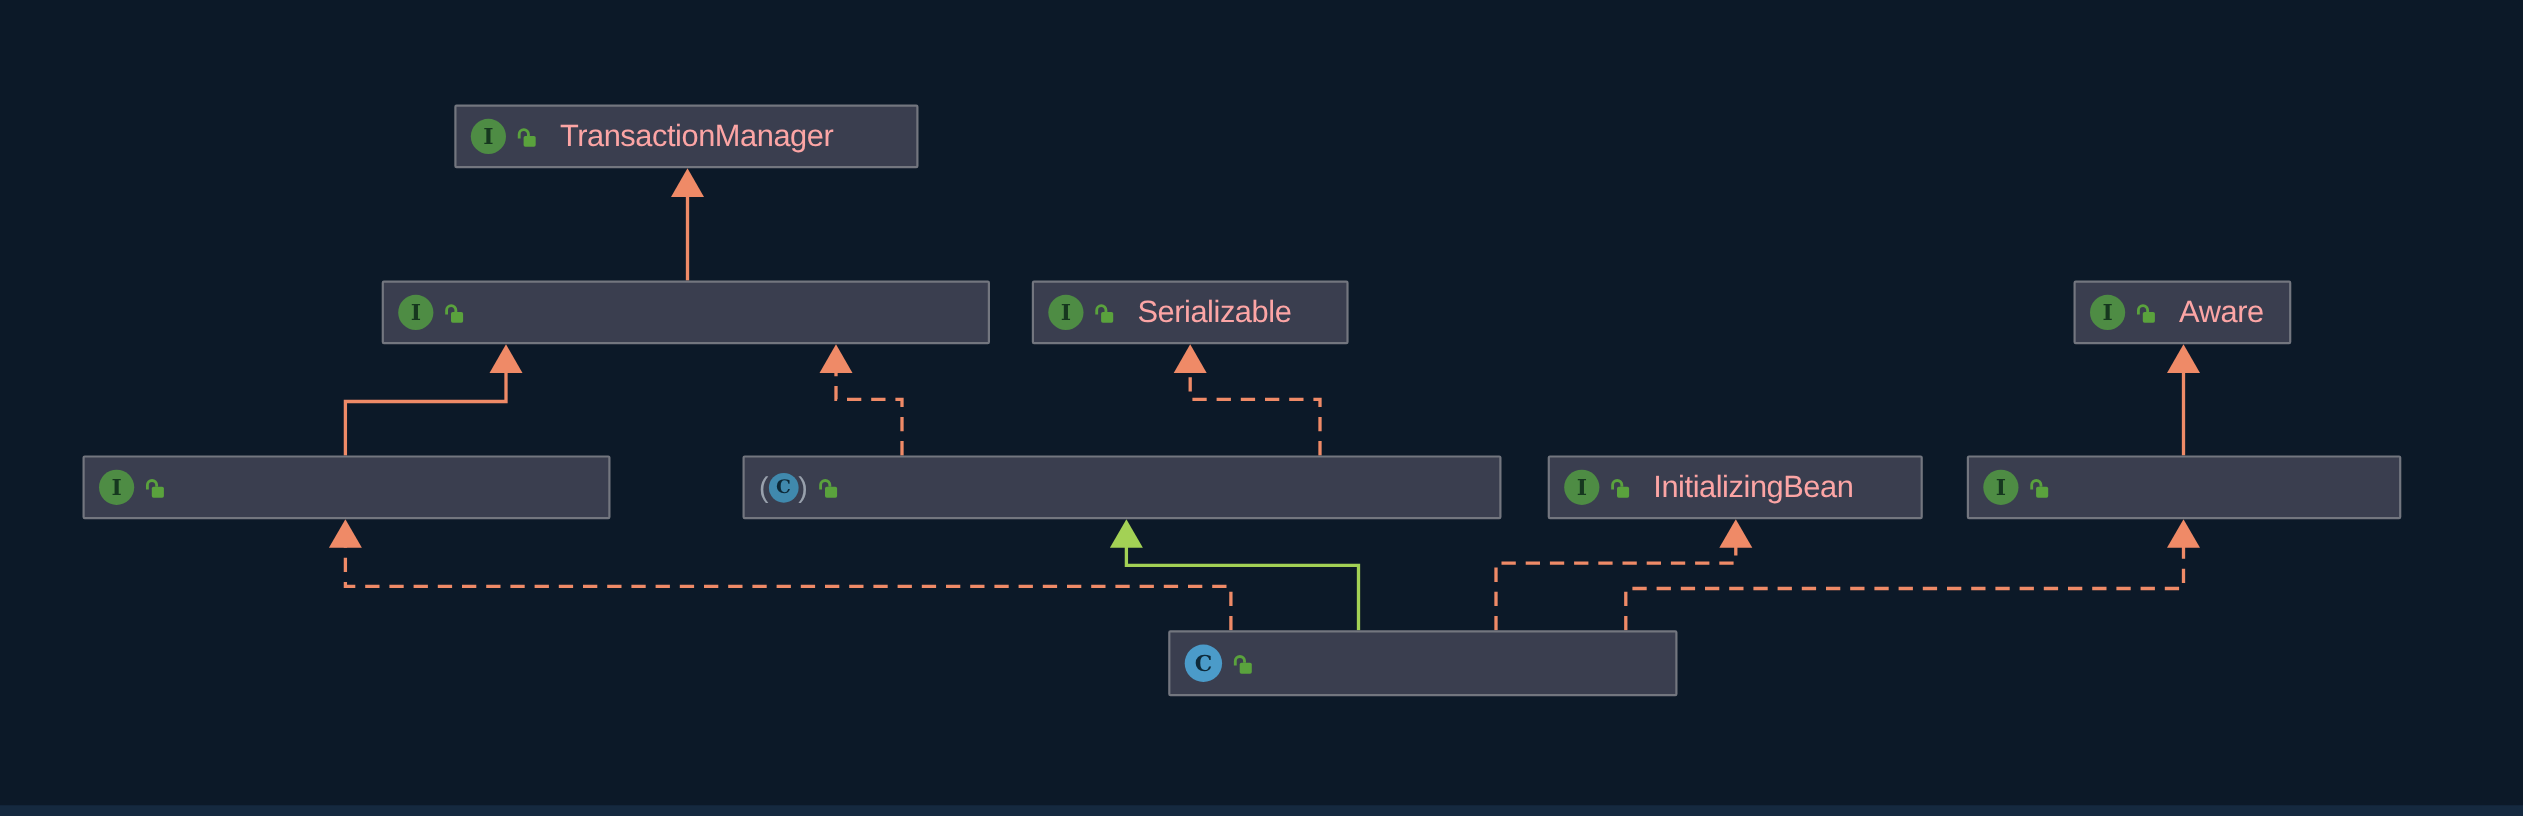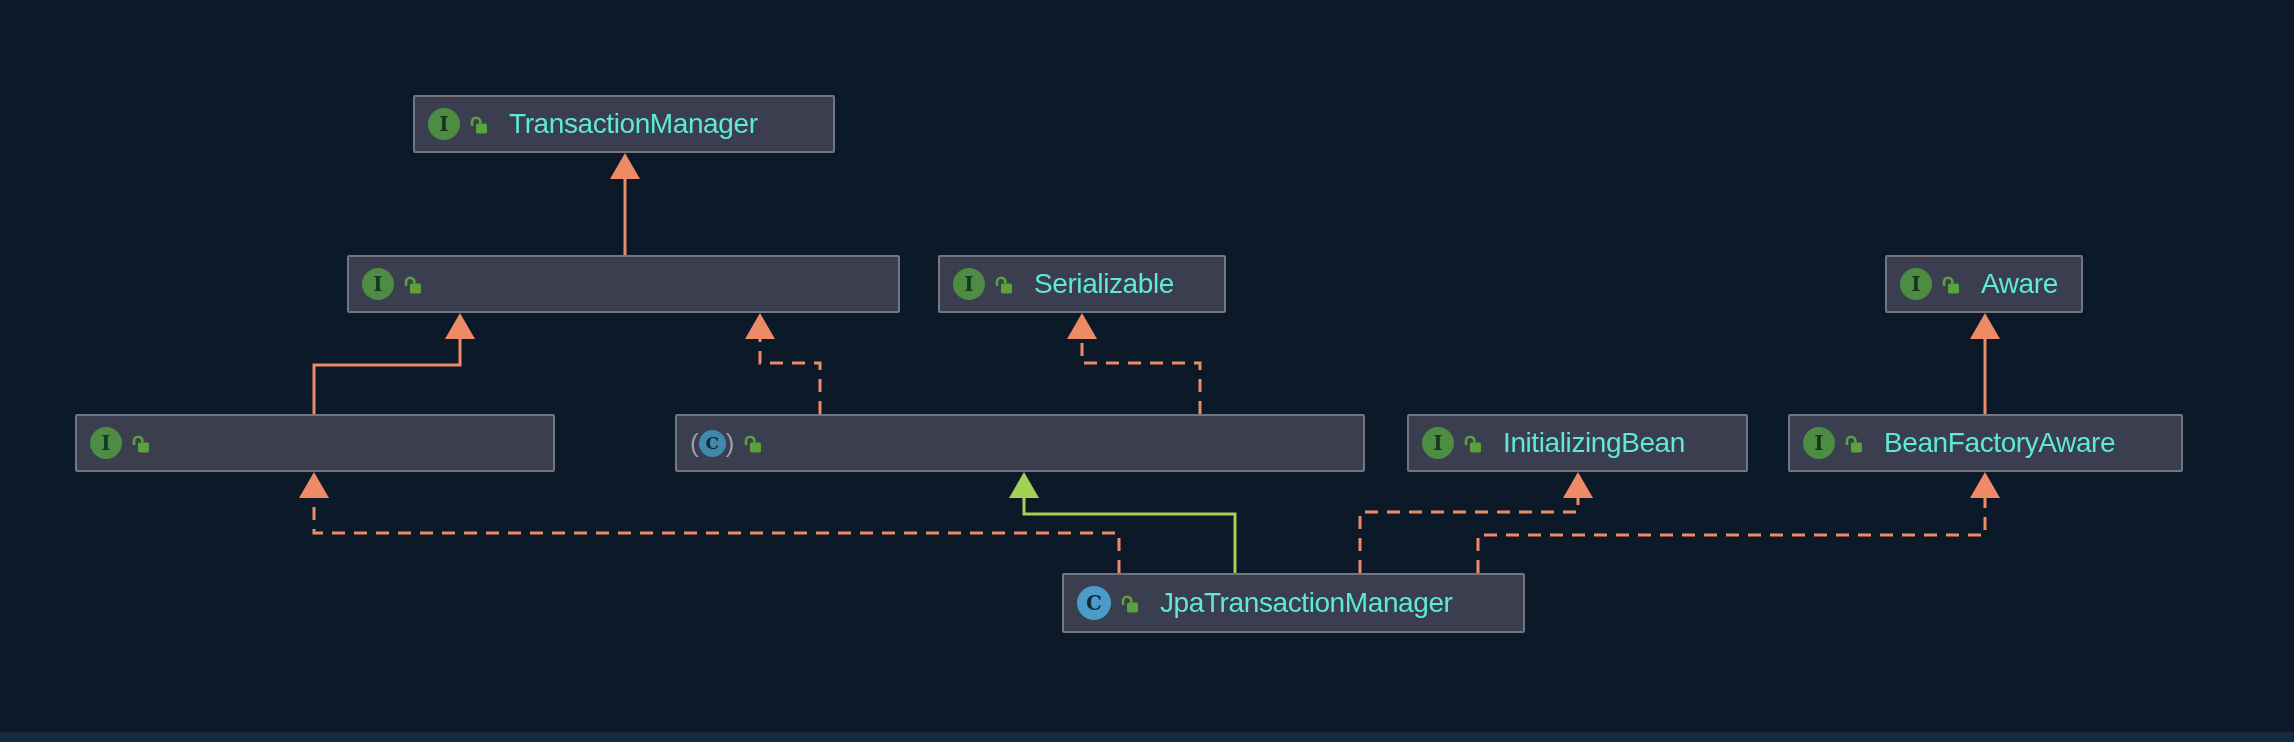--- a/index.html
+++ b/index.html
@@ -22,21 +22,21 @@
     background:#3a3e4f;
     border:2px solid #73767f;
     border-radius:2px;
     display:flex;
     align-items:center;
     padding-left:13px;
     white-space:nowrap;
   }
   .node .label{
     margin-left:20px;
-    color:#5eead4;
+    color:#fca5a5;
     font-size:28px;
     letter-spacing:-0.4px;
   }
   .type-icon{
     width:32px;height:32px;
     border-radius:50%;
     display:flex;align-items:center;justify-content:center;
     font-family:"DejaVu Serif", serif;
     font-size:20px;font-weight:600;
     flex:0 0 auto;
@@ -174,30 +174,28 @@
   <div class="node" style="left:1788px;top:414px;width:395px;">
     <span class="type-icon iface">
         <span>I</span>
       </span>
     <span class="lock">
       <svg width="21" height="21" viewBox="0 0 21 21">
           <path d="M4 12 V8 A4.2 4.2 0 0 1 12.4 8 V9.6" stroke="#5aa23d" stroke-width="2.6" fill="none"></path>
           <rect x="8" y="9.6" width="11" height="9.8" rx="1.6" fill="#5aa23d"></rect>
         </svg>
     </span>
-    <span class="label">BeanFactoryAware</span>
   </div>
 
   <div class="node" style="left:1062px;top:573px;width:463px;height:60px;">
     <span class="type-icon cls">
         <span>C</span>
       </span>
     <span class="lock">
       <svg width="21" height="21" viewBox="0 0 21 21">
           <path d="M4 12 V8 A4.2 4.2 0 0 1 12.4 8 V9.6" stroke="#5aa23d" stroke-width="2.6" fill="none"></path>
           <rect x="8" y="9.6" width="11" height="9.8" rx="1.6" fill="#5aa23d"></rect>
         </svg>
     </span>
-    <span class="label">JpaTransactionManager</span>
   </div>
 
   <div class="bottom-strip"></div>
 </div>
 
 </body></html>

